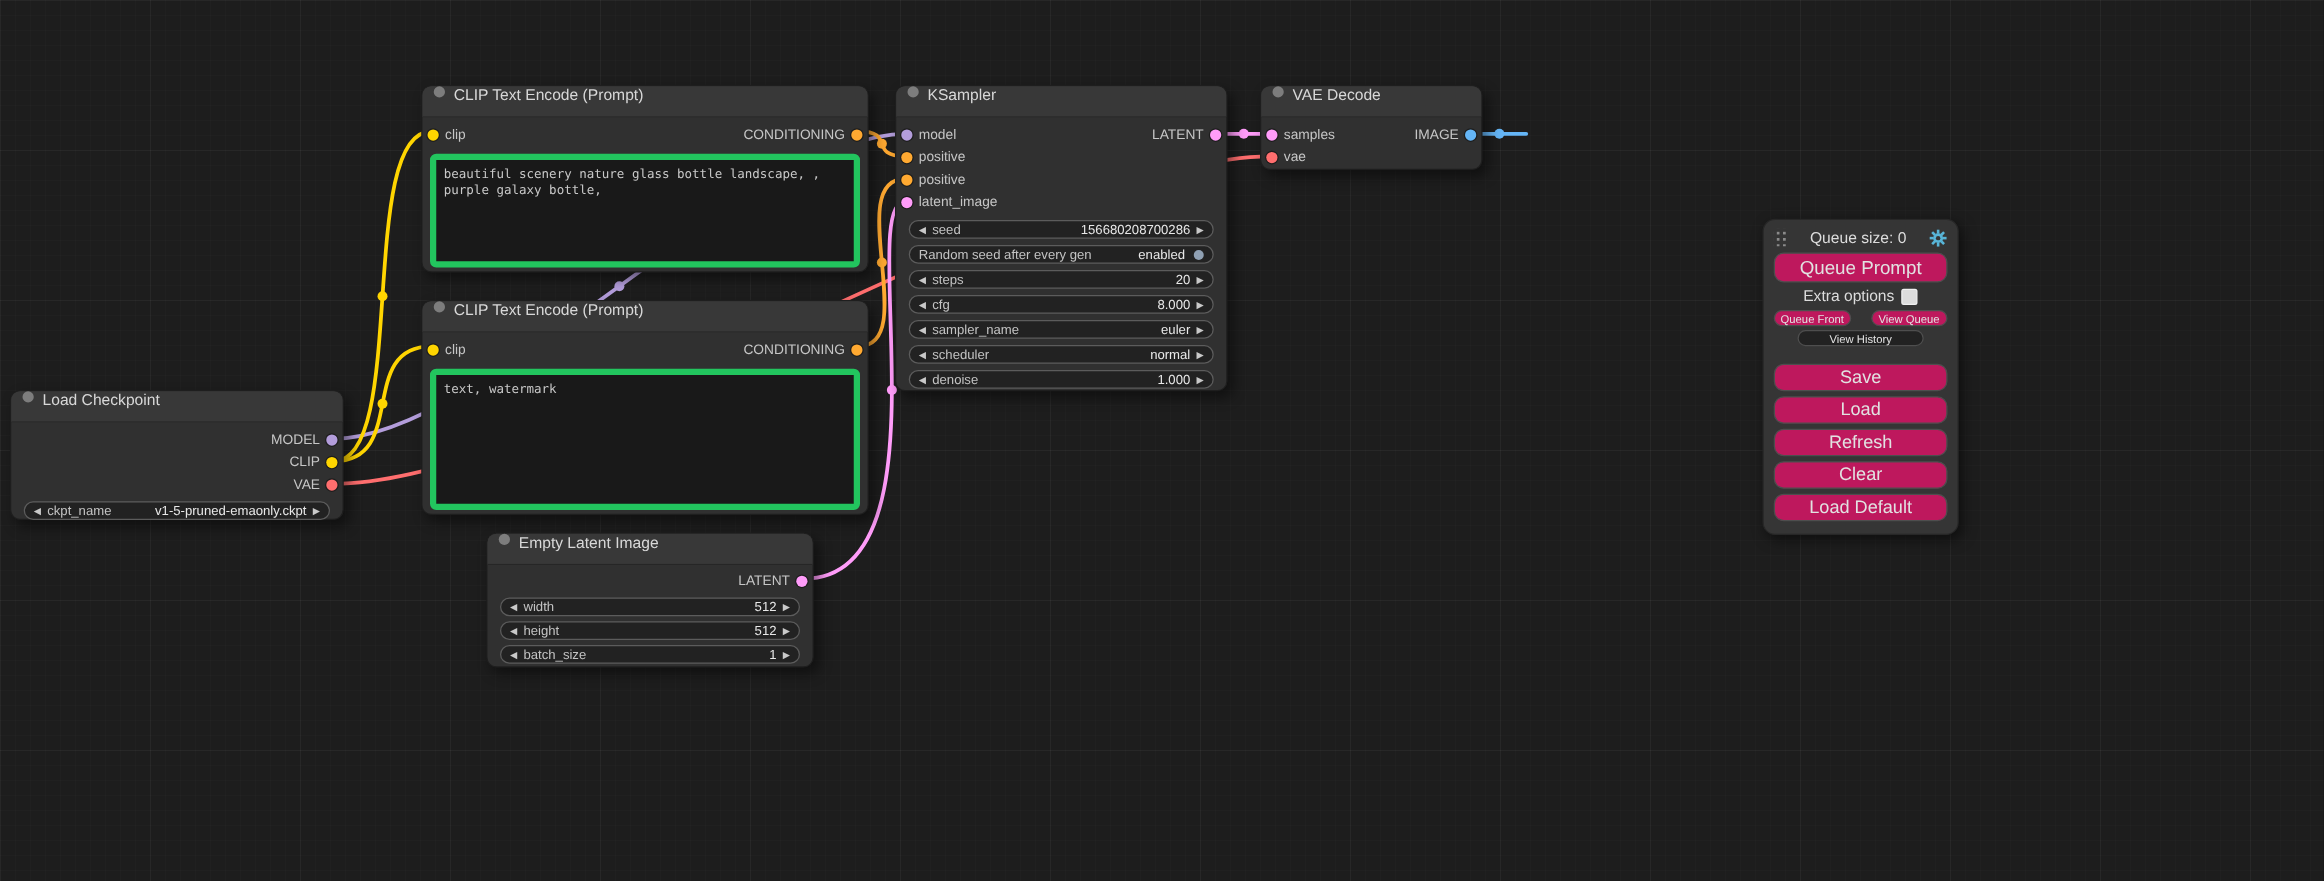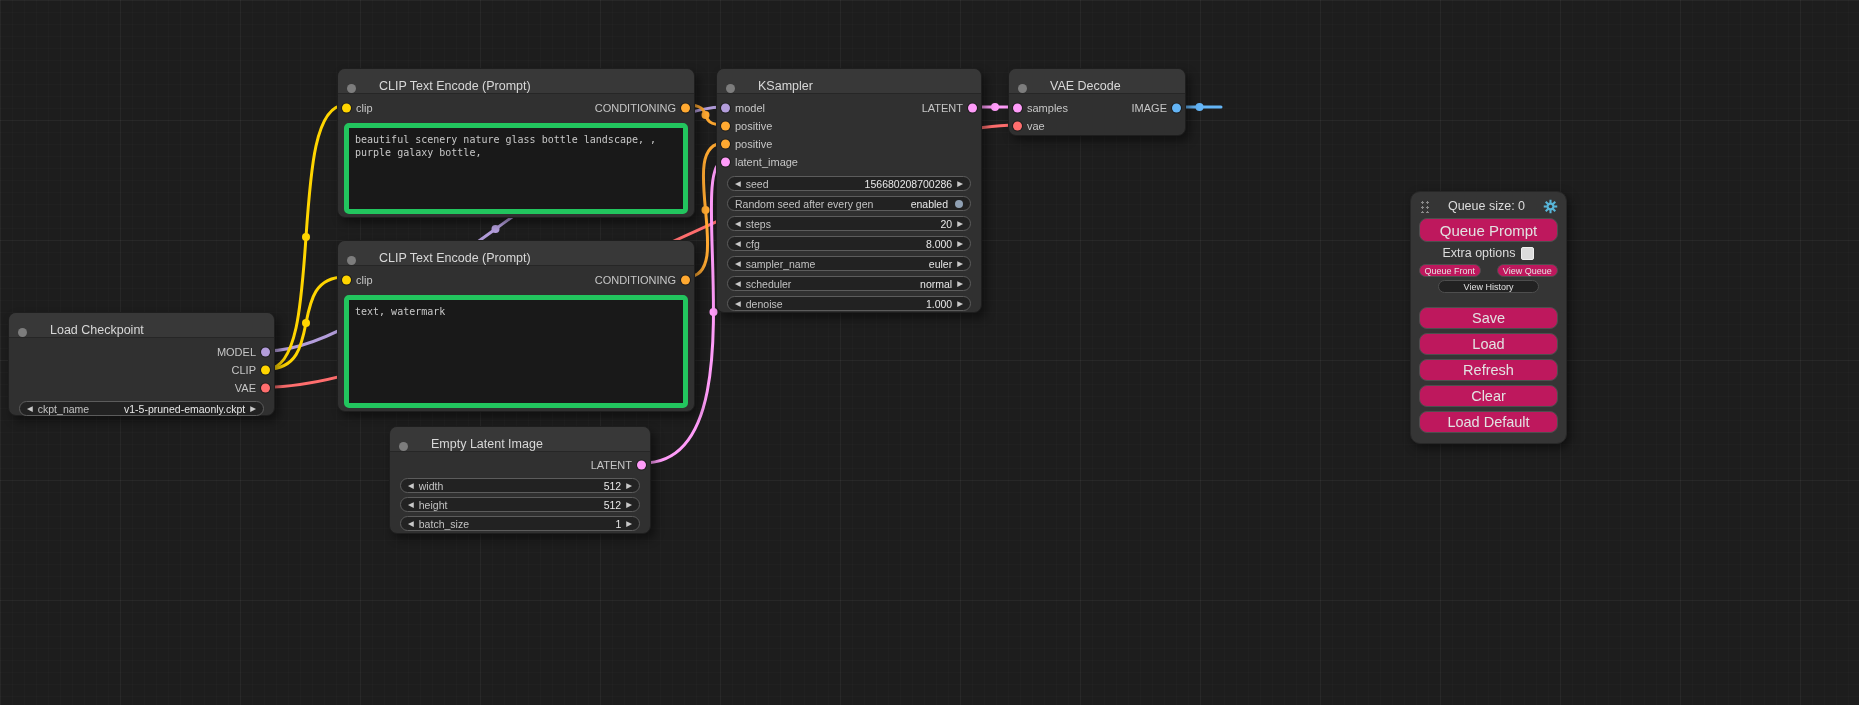--- a/index.html
+++ b/index.html
@@ -10,41 +10,41 @@
       linear-gradient(rgba(255,255,255,0.030) 1px, transparent 1px),
       linear-gradient(90deg, rgba(255,255,255,0.030) 1px, transparent 1px),
       linear-gradient(rgba(255,255,255,0.012) 1px, transparent 1px),
       linear-gradient(90deg, rgba(255,255,255,0.012) 1px, transparent 1px);
     background-size:120px 120px,120px 120px,12px 12px,12px 12px;}
   .wire-layer{position:absolute;left:0;top:0;z-index:1;}
   .wire{fill:none;stroke-width:3;stroke-linecap:round;}
   .node{position:absolute;z-index:2;box-sizing:border-box;background:#303030;
     border:1px solid #1e1e1e;border-radius:8px;box-shadow:4px 5px 10px rgba(0,0,0,.45);}
   .ntitle{height:24px;background:#383838;border-radius:7px 7px 0 0;display:flex;
-    align-items:flex-end;gap:23px;padding:0 9px;border-bottom:1px solid #262626;}
+    align-items:flex-start;gap:7px;padding:0 9px;border-bottom:1px solid #262626;}
   .ndot{width:9px;height:9px;border-radius:50%;background:#7d7d7d;flex:none;}
   .ntext{font-size:12.5px;color:#d8d8d8;white-space:nowrap;overflow:hidden;}
   .nbody{position:relative;padding-top:5px;}
   .srow{position:relative;height:18px;display:flex;align-items:center;font-size:11px;color:#c6c6c6;gap:19px;}
   .pin{position:absolute;width:9px;height:9px;border-radius:50%;top:50%;transform:translateY(-50%);
     box-shadow:0 0 0 1px rgba(0,0,0,.4);}
   .pin.in{left:4px;} .pin.out{right:4px;}
   .lab-in{margin-left:18px;} .lab-out{margin-left:auto;margin-right:18px;}
   .widget{height:15px;margin:5px 10px 0;box-sizing:border-box;background:#222;
     border:1px solid #5c5c5c;border-radius:9px;display:flex;align-items:center;
     font-size:10.5px;padding:0 7px;gap:5px;}
   .warrow{font-size:7.5px;color:#c9c9c9;line-height:1;flex:none;}
   .wname{color:#c3c3c3;white-space:nowrap;}
   .wvalue{margin-left:auto;color:#e8e8e8;white-space:nowrap;}
   .toggle-dot{width:8px;height:8px;border-radius:50%;margin-left:2px;flex:none;}
   .prompt-box{margin:6px;background:#191919;border:5px solid #22c55e;border-radius:5px;
     box-sizing:border-box;padding:5px 6px;font-family:"DejaVu Sans Mono",monospace;
     font-size:10px;line-height:13px;color:#c8c8c8;white-space:pre-wrap;overflow:hidden;}
   
-  .menu{position:absolute;left:1410px;top:191px;width:157px;z-index:3;box-sizing:border-box;
+  .menu{position:absolute;left:1410px;top:175px;width:157px;z-index:3;box-sizing:border-box;
     background:#353535;border:1px solid #272727;border-radius:10px;
     box-shadow:3px 4px 10px rgba(0,0,0,.5);padding:6px 8px 10px;}
   .menu-header{display:flex;align-items:center;height:16px;margin-bottom:4px;}
   .drag-handle{width:11px;height:14px;flex:none;
     background-image:radial-gradient(#8a8a8a 1.2px, transparent 1.4px);
     background-size:5px 5px;background-position:1px 1px;}
   .queue-size{flex:1;text-align:center;font-size:12.5px;color:#dcdcdc;}
   .gear{width:15px;height:15px;flex:none;}
   .btn{display:block;width:100%;box-sizing:border-box;background:#be185d;border:1px solid #4e4e4e;
     color:#e2e2e2;border-radius:8px;font-family:"Liberation Sans",sans-serif;cursor:pointer;}

